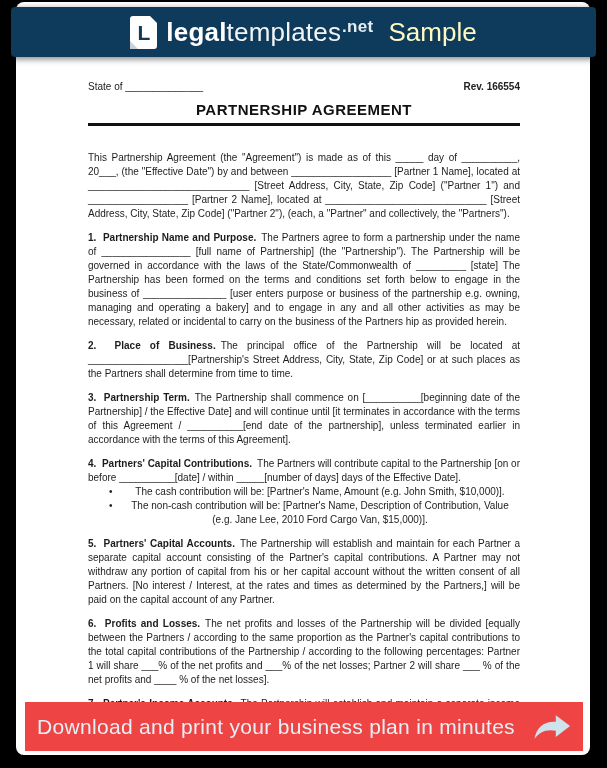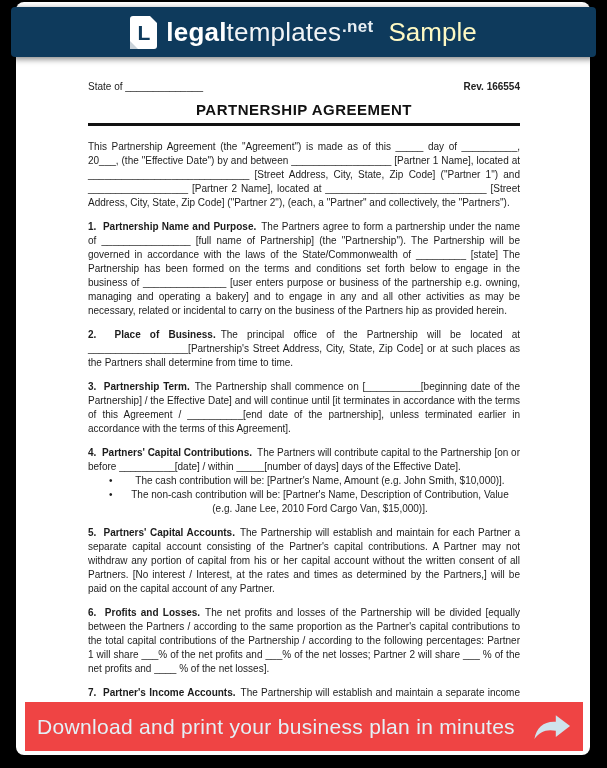--- a/index.html
+++ b/index.html
@@ -60,21 +60,21 @@
   }
   .state-row .rev{font-weight:bold;}
   .doc-title{
     text-align:center;font-weight:bold;font-size:15px;letter-spacing:.5px;
     margin-top:9px;line-height:18px;color:#111;
   }
   .title-rule{height:3px;background:#111;margin-top:4px;}
   .para{
     font-size:10px;line-height:14px;text-align:justify;margin-top:10px;
   }
-  .para.intro{margin-top:14px;}
+  .para.intro{margin-top:25px;}
   .para b{margin-right:5px;}
   ul.bullets{margin:0;padding:0 0 0 30px;list-style:none;}
   ul.bullets li{position:relative;text-align:center;line-height:14px;padding-left:2px;}
   ul.bullets li::before{
     content:"•";position:absolute;left:-9px;top:0;
   }
   
   .cta-bar{
     position:absolute;left:25px;top:702px;width:558px;height:49px;
     background:#ef4444;

